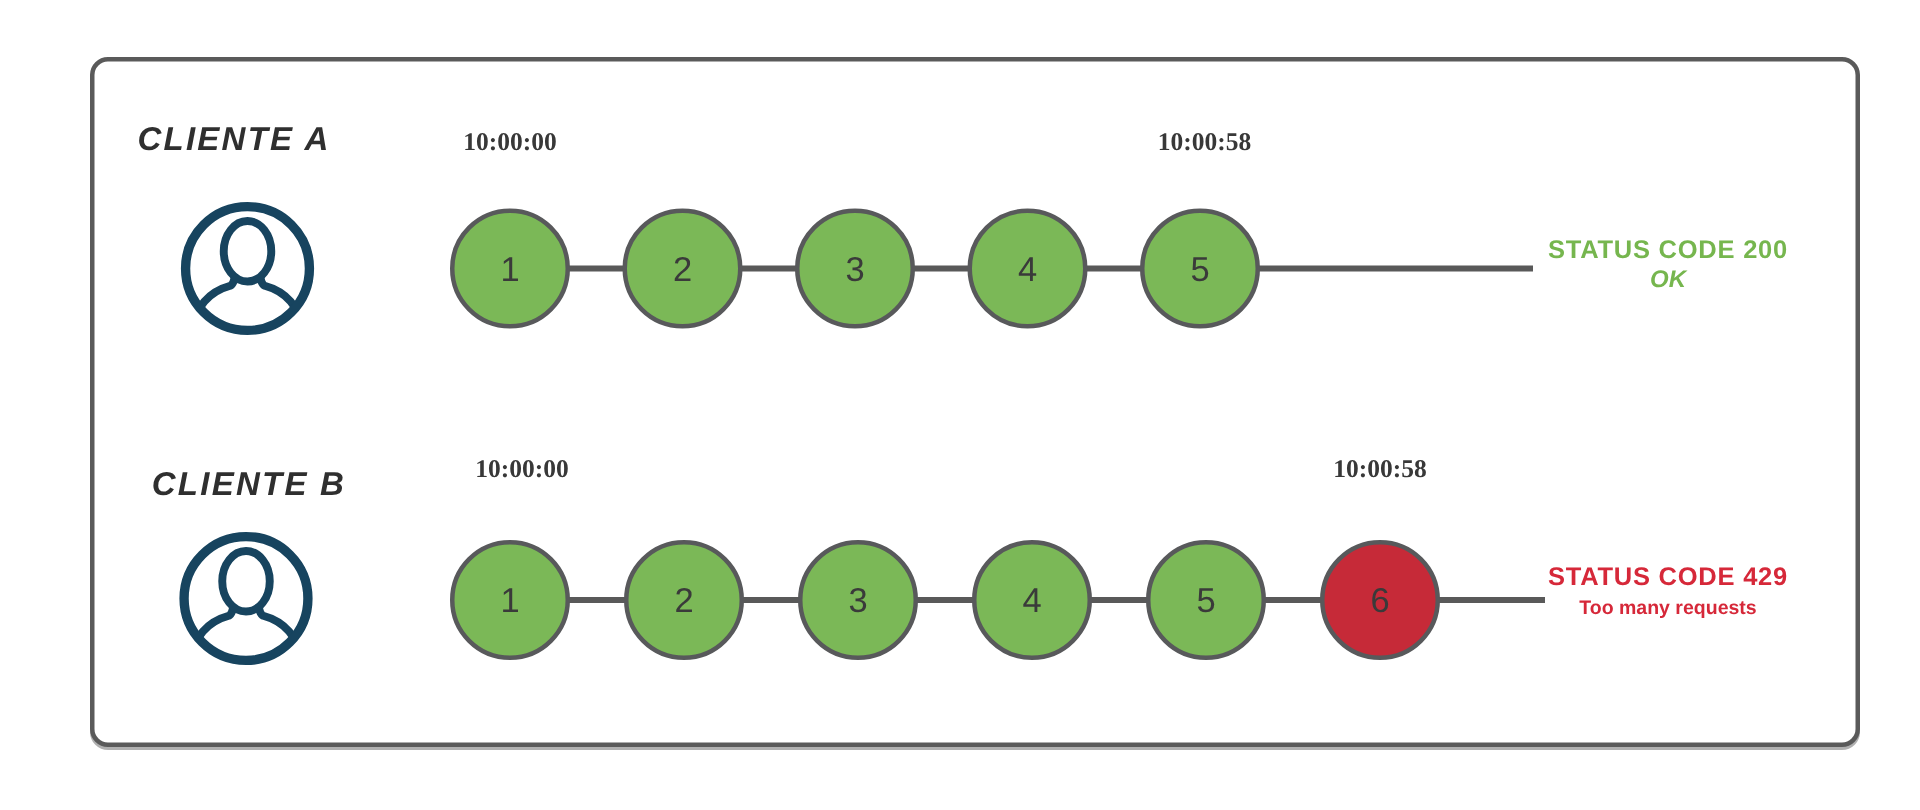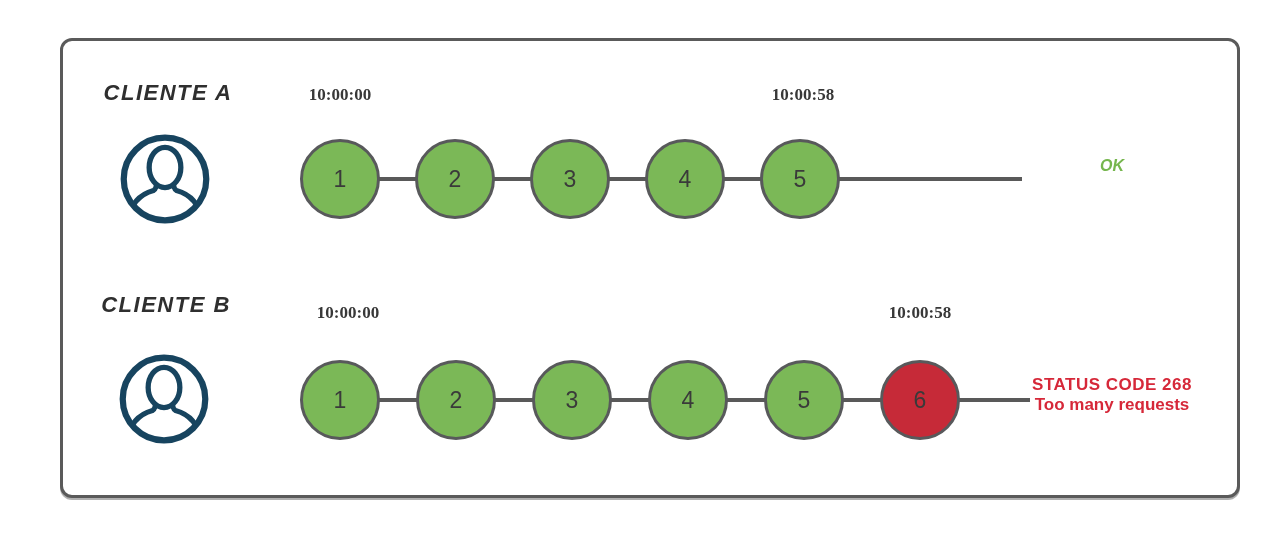--- a/index.html
+++ b/index.html
@@ -31,22 +31,22 @@
     position: absolute;
     width: 160px;
     text-align: center;
     font-size: 22px;
     font-weight: bold;
     font-style: italic;
     letter-spacing: 1.5px;
     color: #2f2f2f;
     white-space: nowrap;
   }
-  .client-a { left: 88px; top: 80px; }
-  .client-b { left: 86px; top: 292px; }
+  .client-a { left: 76px; top: 80px; }
+  .client-b { left: 86px; top: 310px; }
   .avatar {
     position: absolute;
     width: 96px;
     height: 96px;
   }
   .avatar-a { left: 117px; top: 131px; }
   .avatar-b { left: 116px; top: 351px; }
   .time {
     position: absolute;
     width: 130px;
@@ -95,21 +95,21 @@
     left: 1024px;
     width: 176px;
     text-align: center;
     font-weight: bold;
     white-space: nowrap;
   }
   .status-a { top: 156px; color: var(--status-ok, #76b64e); }
   .status-b { top: 374px; color: var(--status-error, #d62839); }
   .status-code { font-size: 17px; line-height: 21px; letter-spacing: 0.5px; }
   .status-a .status-msg { font-size: 16px; line-height: 20px; font-style: italic; }
-  .status-b .status-msg { font-size: 17px; line-height: 19px; }
+  .status-b .status-msg { font-size: 13px; line-height: 19px; }
   .avatar .stroked { fill: #ffffff; stroke: var(--avatar, #17445f); }
   .avatar .ring    { fill: none;    stroke: var(--avatar, #17445f); }
 </style>
 </head>
 <body>
 
 <div class="stage">
 
   <div class="frame"></div>
 
@@ -135,20 +135,21 @@
 
   <div class="circles-layer">
       <div class="circle ok" style="left: 300px; top: 139px;">1</div>
       <div class="circle ok" style="left: 415px; top: 139px;">2</div>
       <div class="circle ok" style="left: 530px; top: 139px;">3</div>
       <div class="circle ok" style="left: 645px; top: 139px;">4</div>
       <div class="circle ok" style="left: 760px; top: 139px;">5</div>
     </div>
 
   <div class="status status-a">
+    <div class="status-code">STATUS CODE 200</div>
     <div class="status-msg">OK</div>
   </div>
 
   <div class="client-label client-b">CLIENTE B</div>
 
   <svg class="avatar avatar-b" viewBox="0 0 100 100">
     <defs>
       <clipPath id="avclip-b">
           <circle cx="50" cy="50" r="43"></circle>
         </clipPath>
@@ -168,17 +169,17 @@
   <div class="circles-layer">
       <div class="circle ok" style="left: 300px; top: 360px;">1</div>
       <div class="circle ok" style="left: 416px; top: 360px;">2</div>
       <div class="circle ok" style="left: 532px; top: 360px;">3</div>
       <div class="circle ok" style="left: 648px; top: 360px;">4</div>
       <div class="circle ok" style="left: 764px; top: 360px;">5</div>
       <div class="circle blocked" style="left: 880px; top: 360px;">6</div>
     </div>
 
   <div class="status status-b">
-    <div class="status-code">STATUS CODE 268</div>
+    <div class="status-code">STATUS CODE 429</div>
     <div class="status-msg">Too many requests</div>
   </div>
 
 </div>
 
 </body></html>

